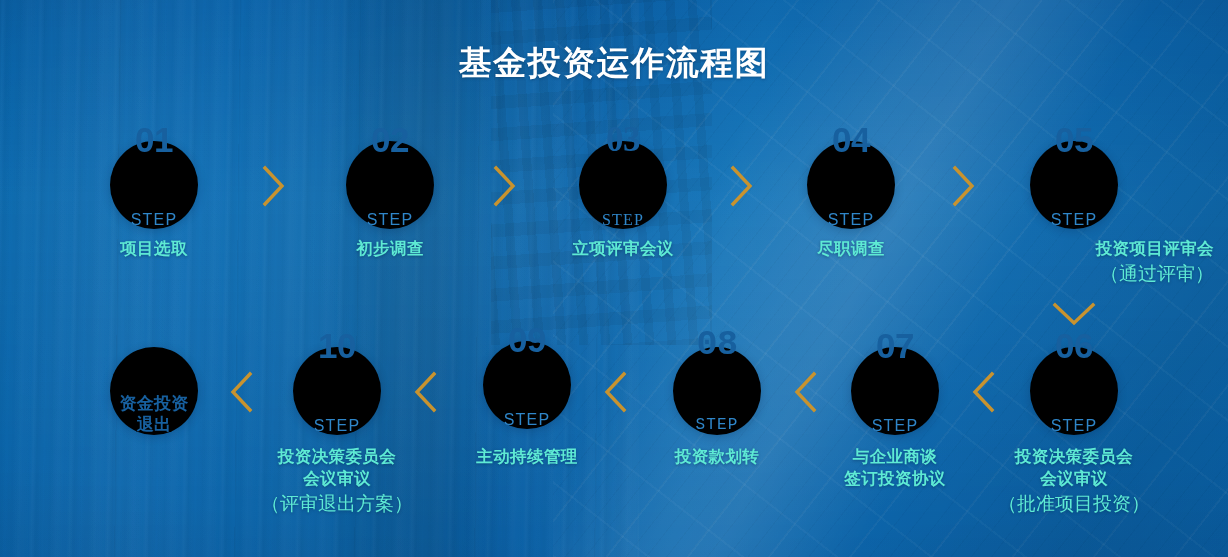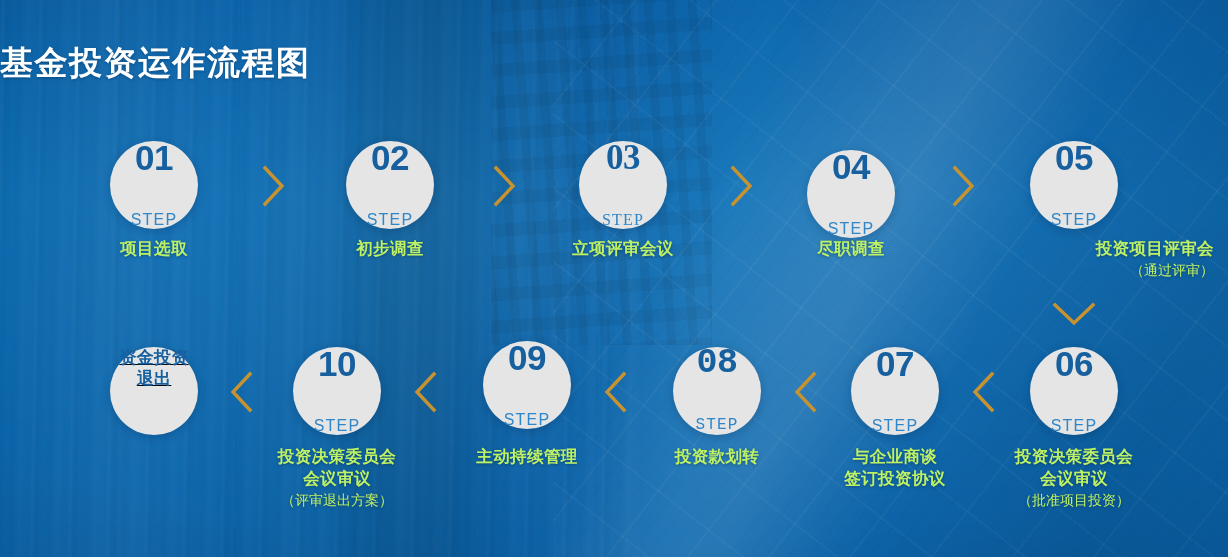--- a/index.html
+++ b/index.html
@@ -116,36 +116,37 @@
       rgba(10,105,175,0.05) 35%,
       rgba(8,85,150,0.16) 100%);
     mix-blend-mode:multiply;
   }
 
   
   #content { position:absolute; inset:0; }
 
   .title {
     position:absolute; top:41px; left:0; width:100%;
+    text-align:center;
     color:#ffffff;
     font-size:33px;
     font-weight:bold;
     letter-spacing:1.5px;
     text-shadow:0 1px 3px rgba(0,30,60,.35);
   }
 
   
   .node { position:absolute; }
   .circle {
     position:absolute;
     border-radius:50%;
-    background:#e5e5e5;
+    background:#000000;
     box-shadow:0 2px 10px rgba(0,25,55,.22);
     display:flex; flex-direction:column;
-    align-items:center; justify-content:space-between;
+    align-items:center; justify-content:flex-end;gap:48px;
   }
   .num {
     color:#17609f;
     font-weight:bold;
     font-size:35px;
     line-height:.96;
     letter-spacing:-0.5px;
   }
   .step-word {
     color:#2f86c9;
@@ -159,32 +160,32 @@
     font-weight:bold;
     font-size:17px;
     line-height:1.25;
     text-align:center;
     letter-spacing:.3px;
   }
 
   .caption {
     position:absolute;
     text-align:center;
-    color:#bef264;
+    color:#5eead4;
     font-weight:bold;
     font-size:16.5px;
     line-height:1.32;
     letter-spacing:.4px;
     text-shadow:0 1px 3px rgba(0,30,60,.4);
     white-space:nowrap;
   }
   .caption .sub {
     display:block;
     font-weight:normal;
-    font-size:14px;
+    font-size:19px;
     letter-spacing:0;
     margin-top:1px;
   }
 
   .chev { position:absolute; }
   .chev svg { display:block; }
 </style>
 </head>
 <body>
 
@@ -240,21 +241,21 @@
     <div class="caption" style="left:483px; top:238px; width:280px;">立项评审会议</div>
   </div>
 
   <div class="chev" style="left:729px; top:165px;">
     <svg width="26" height="42" viewBox="0 0 26 42" aria-hidden="true">
       <polyline points="4,3 21,21 4,39" fill="none" stroke="#c8932f" stroke-width="3.4" stroke-linecap="square" stroke-linejoin="miter"></polyline>
     </svg>
   </div>
 
   <div class="node">
-    <div class="circle" style="left:807px; top:150px; width:88px; height:88px;">
+    <div class="circle" style="left:807px; top:141px; width:88px; height:88px;">
       <div class="num">04</div>
       <div class="step-word">STEP</div>
     </div>
     <div class="caption" style="left:711px; top:238px; width:280px;">尽职调查</div>
   </div>
 
   <div class="chev" style="left:951px; top:165px;">
     <svg width="26" height="42" viewBox="0 0 26 42" aria-hidden="true">
       <polyline points="4,3 21,21 4,39" fill="none" stroke="#c8932f" stroke-width="3.4" stroke-linecap="square" stroke-linejoin="miter"></polyline>
     </svg>

